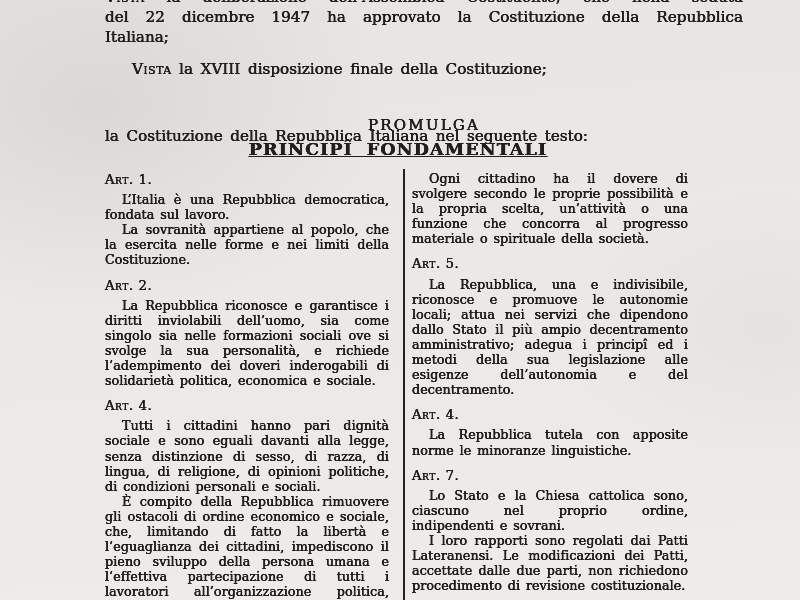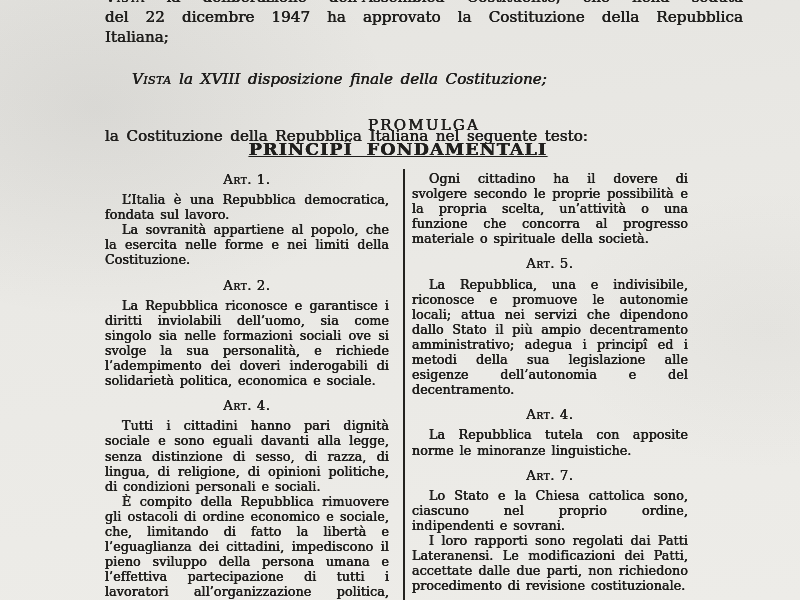--- a/index.html
+++ b/index.html
@@ -20,21 +20,21 @@
   }
   .ink { text-shadow: 0.25px 0 0 currentColor, -0.15px 0 0 currentColor; }
 
   
   .preamble {
     position: absolute; left: 105px; top: -13px; width: 638px;
     font-size: 15.2px; line-height: 20px; word-spacing: 0.18em;
   }
   .iline { min-height: 20px; }
   .just { text-align: justify; text-align-last: justify; }
-  .indent4 { margin-top: 22px; text-indent: 27px; font-style: italic; }
+  .indent4 { margin-top: 12px; text-indent: 27px; }
   .sc { font-variant: small-caps; letter-spacing: 0.4px; }
 
   .promulga {
     position: absolute; left: 105px; top: 84px; width: 638px;
     text-align: center; font-size: 15px; letter-spacing: 2.2px; margin-top: 32px;
   }
   .after-promulga {
     position: absolute; left: 105px; top: 109px; width: 638px;
     font-size: 15.2px; word-spacing: 0.18em; margin-top: 18px;
   }
@@ -53,21 +53,20 @@
   }
 
   .col {
     position: absolute; top: 171px;
     font-size: 12.7px; line-height: 15.1px;
   }
   .col-left  { left: 105px; width: 284px; }
   .col-right { left: 412px; width: 276px; }
 
   .art {
-    text-align: center;
     font-variant: small-caps;
     font-size: 13.2px; letter-spacing: 0.6px;
     margin: 10px 0 5px 0;
   }
   .art.first { margin-top: 1px; }
   .p {
     margin: 0;
     text-align: justify;
     text-indent: 17px;
     word-spacing: 0.14em;

